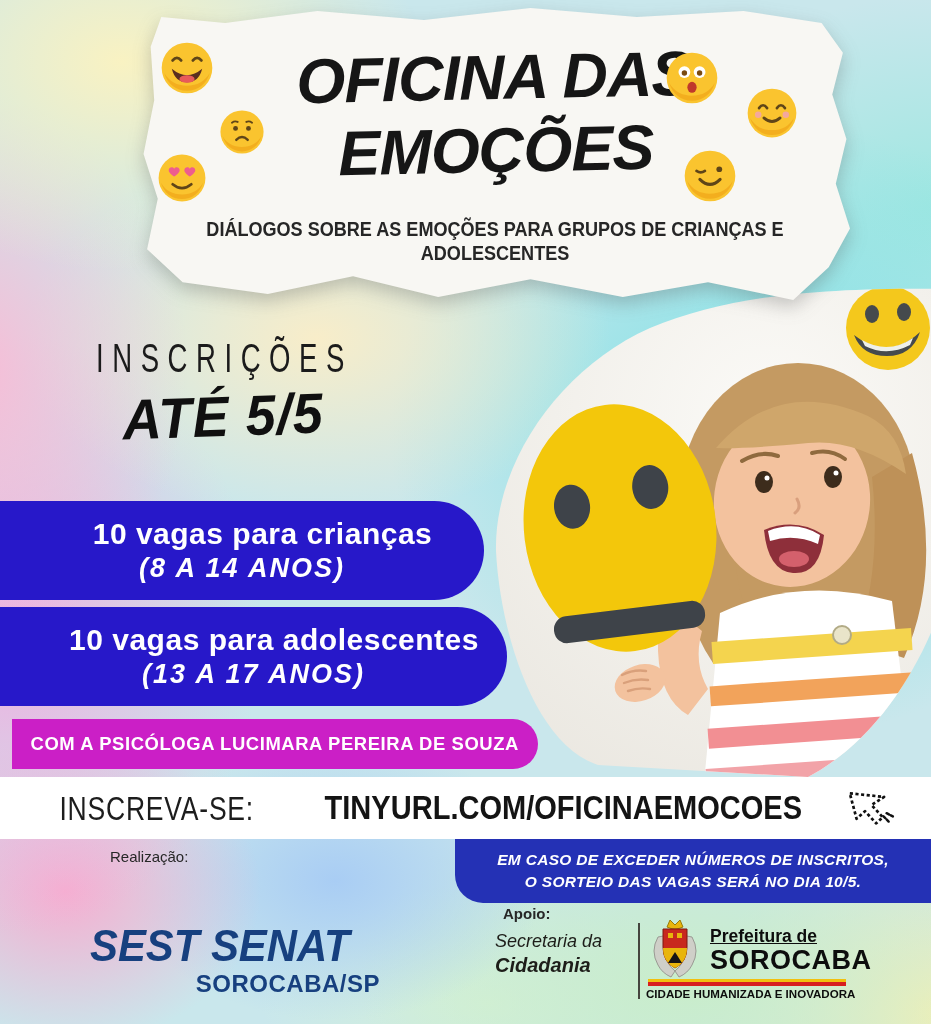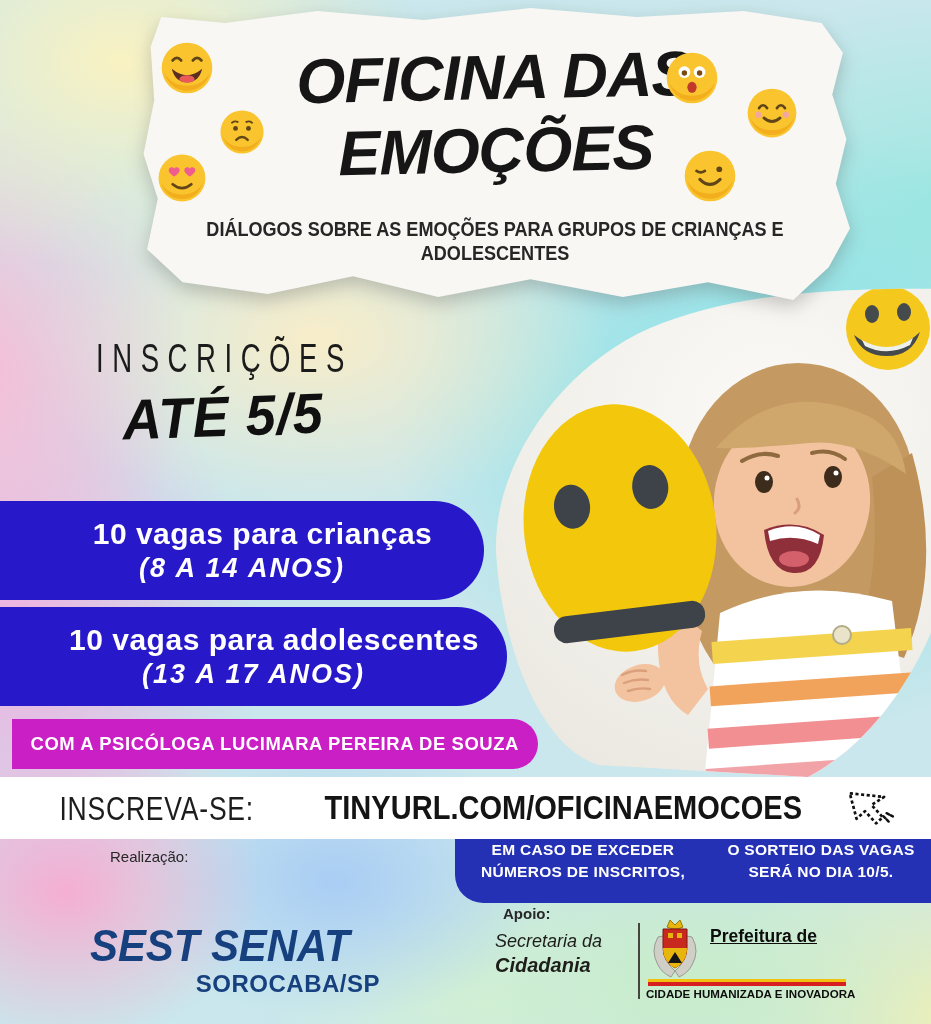--- a/index.html
+++ b/index.html
@@ -68,21 +68,21 @@
   #psy span{color:#fff;font-size:19px;font-weight:700;letter-spacing:.6px;transform:scaleX(.97);}
 
   
   #signup{left:0;top:777px;width:931px;height:62px;background:#ffffff;z-index:5;
     display:flex;align-items:center;justify-content:center;gap:10px;}
   #signup .lbl{font-size:34px;font-weight:400;color:#1d1d1d;letter-spacing:1px;transform:scaleX(.78);}
   #signup .url{font-size:33px;font-weight:900;color:#141414;letter-spacing:0px;transform:scaleX(.88);}
 
   
   #notice{left:455px;top:839px;width:476px;height:64px;background:#2431b5;z-index:5;
-    border-radius:0 0 0 28px;display:flex;justify-content:center;text-align:center;}
+    border-radius:0 0 0 28px;display:flex;flex-direction:column;justify-content:center;text-align:center;font-style:italic;}
   #notice div{color:#fff;font-size:15.5px;font-weight:700;letter-spacing:.3px;line-height:1.45;}
 
   
   .small-label{font-size:15px;color:#272727;z-index:5;}
   #sest{left:90px;top:920px;width:356px;z-index:5;color:#17407f;}
   #sest .name{font-size:45px;font-weight:900;font-style:italic;letter-spacing:0;transform:scaleX(.93);transform-origin:left top;white-space:nowrap;}
   #sest .loc{font-size:24px;font-weight:800;text-align:right;width:290px;margin-top:-2px;letter-spacing:.5px;}
   #secret{left:495px;top:931px;width:133px;text-align:left;z-index:5;color:#1d1d19;
     font-family:Liberation Sans, sans-serif;font-style:italic;line-height:1.2;}
   #secret .s1{font-size:18px;}
@@ -284,20 +284,21 @@
     <path d="M19 10 l3-7 5 5 5-5 3 7 q-8 4-16 0z" fill="#E8B50C" stroke="#9a7a08" stroke-width="1"></path>
     <path d="M15 12 h24 v18 q0 15-12 21 q-12-6-12-21z" fill="#C8281E" stroke="#7e1610" stroke-width="1"></path>
     <rect x="20" y="16" width="5" height="5" fill="#E8B50C"></rect>
     <rect x="29" y="16" width="5" height="5" fill="#E8B50C"></rect>
     <path d="M15 31 h24 q0 14-12 20 q-12-6-12-20z" fill="#E8B50C"></path>
     <path d="M20 46 l7-11 7 11 z" fill="#151515"></path>
   </svg>
 
   <div id="pref" class="abs">
     <div class="p1">Prefeitura de</div>
+    <div class="p2">SOROCABA</div>
   </div>
   <div id="prefbar" class="abs">
     <div class="y"></div>
       <div class="r"></div>
   </div>
   <div id="tagline" class="abs">CIDADE HUMANIZADA E INOVADORA</div>
 
 </div>
 
 </body></html>

